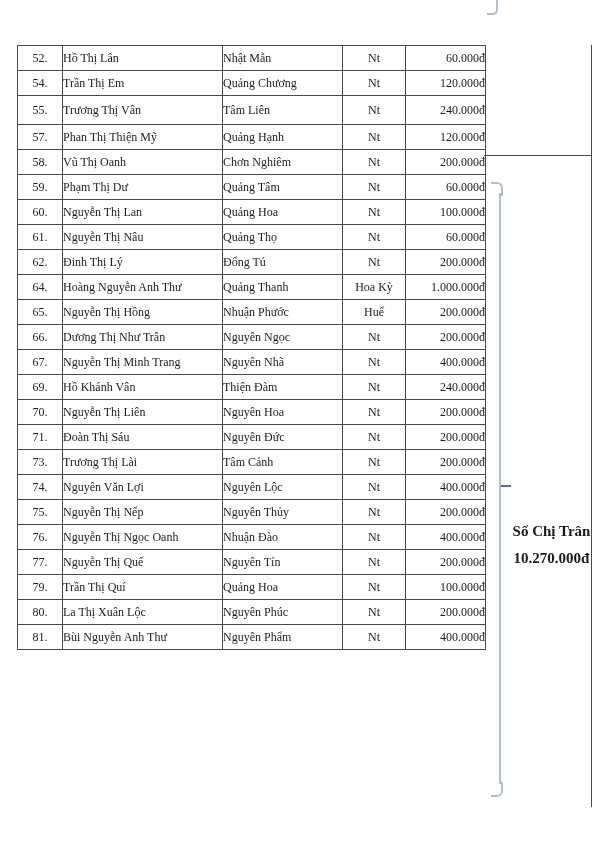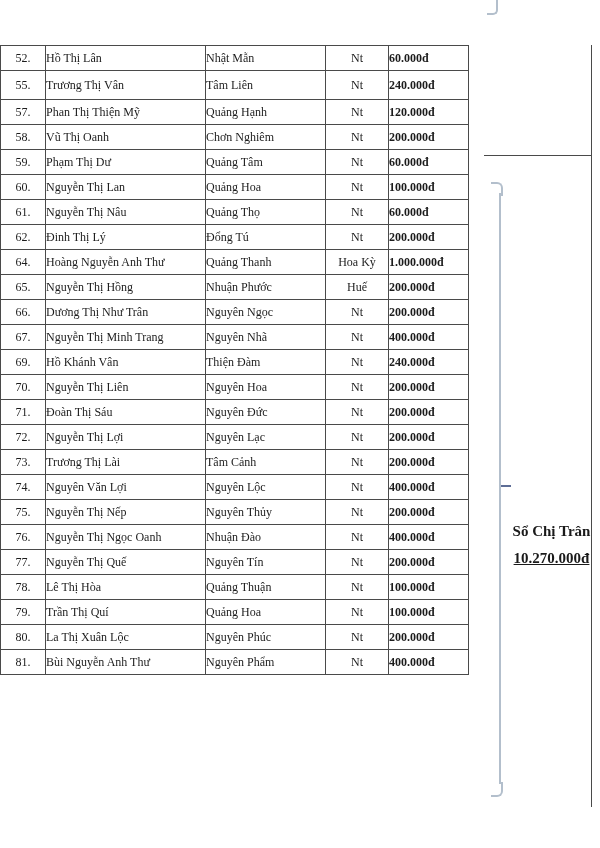--- a/index.html
+++ b/index.html
@@ -8,38 +8,38 @@
     background: #ffffff;
     position: relative;
     font-family: "Liberation Serif", "DejaVu Serif", serif;
     color: #1c1c1c;
     overflow: hidden;
   }
   .page { position: absolute; inset: 0; }
 
   
   table.donor-table {
-    position: absolute; left: 0; top: 45px;
+    position: absolute; left: 17px; top: 45px;
     width: 468px;
     border-collapse: collapse; table-layout: fixed; border-radius: 20px;
   }
   table.donor-table td {
     border: 1px solid #4a4a4a;
     font-size: 12px;
     vertical-align: middle;
     white-space: nowrap; overflow: hidden;
     padding: 0;
   }
   table.donor-table tr { height: 25px; }
   table.donor-table tr.tall { height: 29px; }
   td.c-num   { text-align: center; font-size: 11.5px; padding-top: 5px; }
   td.c-name  { padding-left: 6px; }
   td.c-dharma{ padding-left: 8px; }
   td.c-origin{ text-align: center; font-size: 11.5px; }
-  td.c-amount{ padding-right: 7px; font-size: 11.5px; font-weight: bold; }
+  td.c-amount{ text-align: right; padding-right: 7px; font-size: 11.5px; }
 
   
   .right-col-border {
     position: absolute; left: 591px; top: 45px;
     width: 1px; height: 762px; background: #4a4a4a;
   }
   .group-divider {
     position: absolute; left: 484px; top: 155px;
     width: 108px; height: 1px; background: #4a4a4a;
   }
@@ -77,21 +77,21 @@
     border-bottom-right-radius: 6px;
   }
 
   
   .group-label {
     position: absolute; left: 503px; top: 523px;
     width: 97px; text-align: center;
     font-weight: bold; font-size: 15px; color: #1a1a1a;
   }
   .group-label .line1 { line-height: 16px; }
-  .group-label .line2 { line-height: 16px; margin-top: 11px; text-decoration: underline; }
+  .group-label .line2 { line-height: 16px; margin-top: 11px; }
 </style>
 </head>
 <body>
 
 <div class="page">
 
   <div class="prev-bracket-end"></div>
 
   <table class="donor-table">
     <colgroup>
@@ -102,20 +102,27 @@
       <col style="width:80px">
     </colgroup>
     <tbody id="table-body">
         <tr>
           <td class="c-num">52.</td>
           <td class="c-name">Hồ Thị Lân</td>
           <td class="c-dharma">Nhật Mẫn</td>
           <td class="c-origin">Nt</td>
           <td class="c-amount">60.000đ</td>
         </tr>
+        <tr>
+          <td class="c-num">54.</td>
+          <td class="c-name">Trần Thị Em</td>
+          <td class="c-dharma">Quảng Chương</td>
+          <td class="c-origin">Nt</td>
+          <td class="c-amount">120.000đ</td>
+        </tr>
         <tr class="tall">
           <td class="c-num">55.</td>
           <td class="c-name">Trương Thị Vân</td>
           <td class="c-dharma">Tâm Liên</td>
           <td class="c-origin">Nt</td>
           <td class="c-amount">240.000đ</td>
         </tr>
         <tr>
           <td class="c-num">57.</td>
           <td class="c-name">Phan Thị Thiện Mỹ</td>
@@ -201,27 +208,20 @@
           <td class="c-amount">200.000đ</td>
         </tr>
         <tr>
           <td class="c-num">71.</td>
           <td class="c-name">Đoàn Thị Sáu</td>
           <td class="c-dharma">Nguyên Đức</td>
           <td class="c-origin">Nt</td>
           <td class="c-amount">200.000đ</td>
         </tr>
         <tr>
-          <td class="c-num">72.</td>
-          <td class="c-name">Nguyễn Thị Lợi</td>
-          <td class="c-dharma">Nguyên Lạc</td>
-          <td class="c-origin">Nt</td>
-          <td class="c-amount">200.000đ</td>
-        </tr>
-        <tr>
           <td class="c-num">73.</td>
           <td class="c-name">Trương Thị Lài</td>
           <td class="c-dharma">Tâm Cảnh</td>
           <td class="c-origin">Nt</td>
           <td class="c-amount">200.000đ</td>
         </tr>
         <tr>
           <td class="c-num">74.</td>
           <td class="c-name">Nguyên Văn Lợi</td>
           <td class="c-dharma">Nguyên Lộc</td>
@@ -241,27 +241,20 @@
           <td class="c-dharma">Nhuận Đào</td>
           <td class="c-origin">Nt</td>
           <td class="c-amount">400.000đ</td>
         </tr>
         <tr>
           <td class="c-num">77.</td>
           <td class="c-name">Nguyễn Thị Quế</td>
           <td class="c-dharma">Nguyên Tín</td>
           <td class="c-origin">Nt</td>
           <td class="c-amount">200.000đ</td>
-        </tr>
-        <tr>
-          <td class="c-num">78.</td>
-          <td class="c-name">Lê Thị Hòa</td>
-          <td class="c-dharma">Quảng Thuận</td>
-          <td class="c-origin">Nt</td>
-          <td class="c-amount">100.000đ</td>
         </tr>
         <tr>
           <td class="c-num">79.</td>
           <td class="c-name">Trần Thị Quí</td>
           <td class="c-dharma">Quảng Hoa</td>
           <td class="c-origin">Nt</td>
           <td class="c-amount">100.000đ</td>
         </tr>
         <tr>
           <td class="c-num">80.</td>

